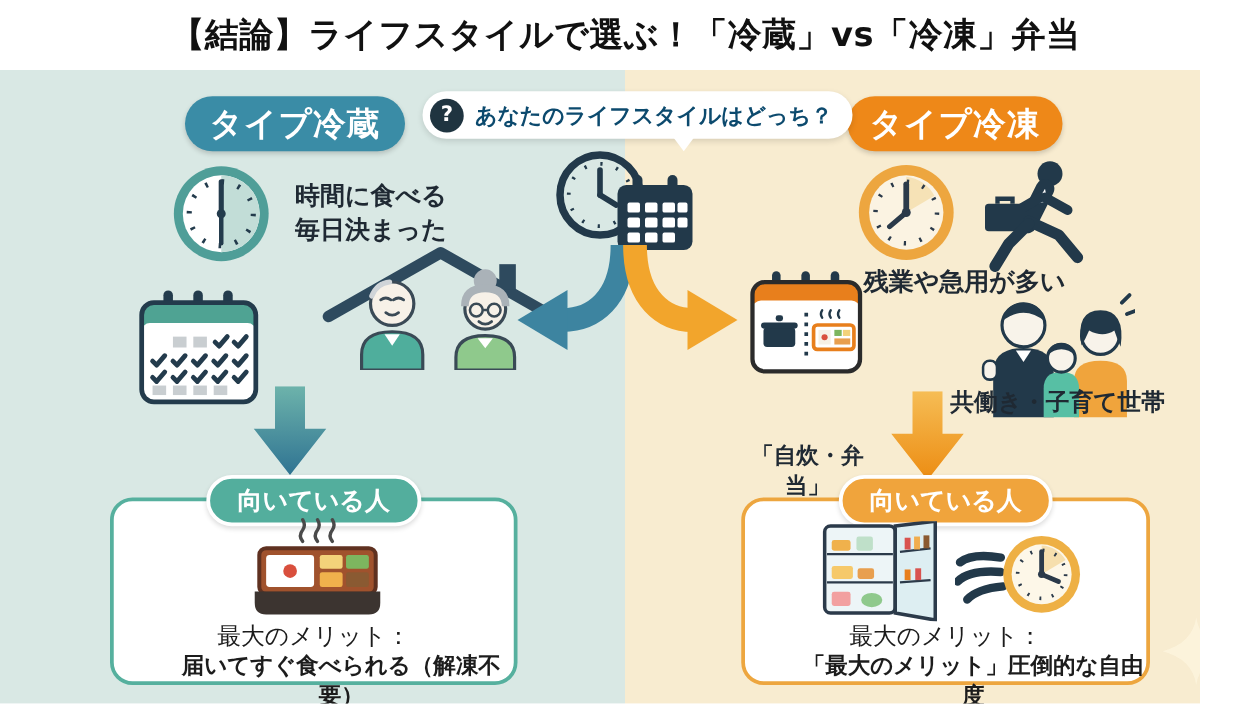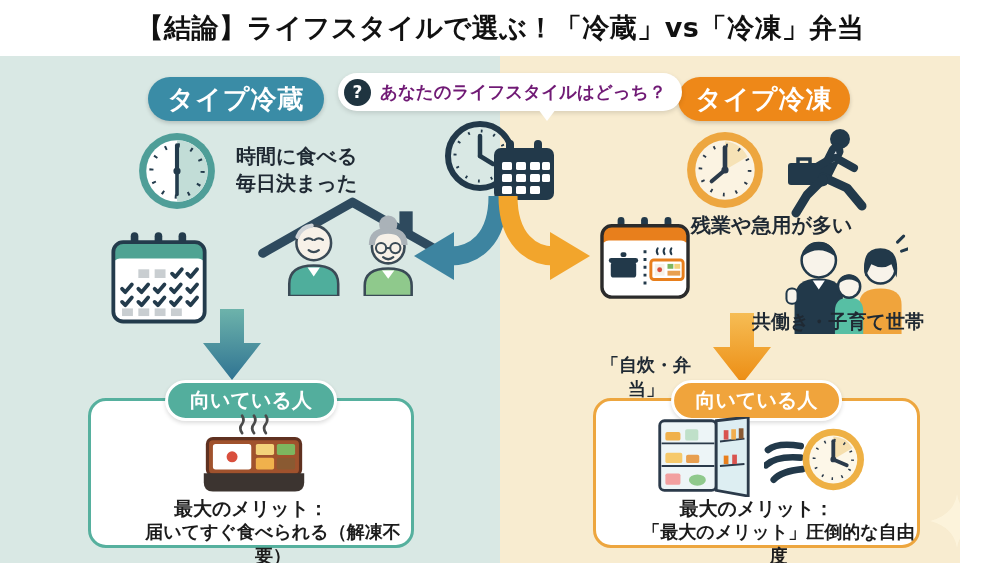--- a/index.html
+++ b/index.html
@@ -20,40 +20,40 @@
     display:flex; align-items:center; justify-content:center; letter-spacing:1px;
     box-shadow:0 2px 4px rgba(0,0,0,.18); }
   .badge-left  { left:148px; top:77px; width:176px; height:44px; background:var(--left_badge,#3a8ca6); }
   .badge-right { left:678px; top:77px; width:172px; height:44px; background:var(--right_badge,#ee8818); }
 
   .question-pill { position:absolute; left:338px; top:73px; height:38px; background:#fff;
     border-radius:19px; display:inline-flex; align-items:center; gap:9px; padding:0 16px 0 6px;
     box-shadow:0 2px 5px rgba(0,0,0,.13); }
   .question-mark-circle { width:27px; height:27px; border-radius:50%; background:#1f3440; color:#fff;
     font-weight:bold; font-size:17px; display:flex; align-items:center; justify-content:center; }
-  .question-label { font-size:17.5px; font-weight:bold; color:#701a75; white-space:nowrap; }
+  .question-label { font-size:17.5px; font-weight:bold; color:#0c4a6e; white-space:nowrap; }
   .pill-tail { position:absolute; left:538px; top:109px; width:0; height:0;
     border-left:9px solid transparent; border-right:9px solid transparent; border-top:12px solid #fff; }
 
   .label { position:absolute; font-weight:bold; color:#1f2933; }
   .text-habit-left { left:236px; top:143px; font-size:20px; line-height:27px; }
   .text-household-left { left:248px; top:292px; width:210px; text-align:center; font-size:20px; }
   .text-habit-right { left:691px; top:212px; font-size:20px; }
   .text-usage { left:584px; top:305px; width:124px; text-align:center; font-size:18px; line-height:24px;margin-top:48px; }
-  .text-household-right { left:752px; top:309px; width:180px; text-align:left; font-size:19px; }
+  .text-household-right { left:752px; top:309px; width:180px; text-align:right; font-size:19px; }
 
   .result-box { position:absolute; top:398px; height:150px; background:#fff; border-radius:18px; }
   .result-left  { left:88px;  width:326px; border:3.5px solid #56b09e; }
   .result-right { left:593px; width:327px; border:3.5px solid #eda63f; }
   .suited-pill { position:absolute; top:-21px; left:50%; transform:translateX(-50%);
     padding:4px 22px; border-radius:24px; border:3px solid #fff; color:#fff; font-weight:bold;
     font-size:20px; white-space:nowrap; box-shadow:0 2px 4px rgba(0,0,0,.14); }
   .suited-left  { background:#53ae9d; }
   .suited-right { background:#f0a43c; }
-  .merit-title { position:absolute; top:95px;  width:100%; text-align:center; font-size:19px; font-weight:bold; color:#1c1c1c; }
+  .merit-title { position:absolute; top:95px;  width:100%; text-align:center; font-size:19px; font-weight:normal; color:#1c1c1c; }
   .merit-text  { position:absolute; top:119px; width:100%; text-align:center; font-size:18px; font-weight:bold; color:#1c1c1c;padding-left:44px; }
   .box-icon { position:absolute; }
 </style>
 </head>
 <body>
 
 <div class="page">
 
   <header class="title-bar">
     <h1>【結論】ライフスタイルで選ぶ！「冷蔵」vs「冷凍」弁当</h1>

